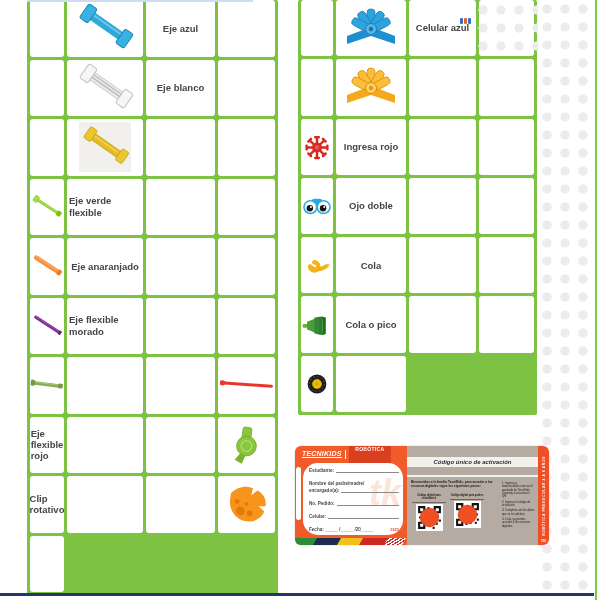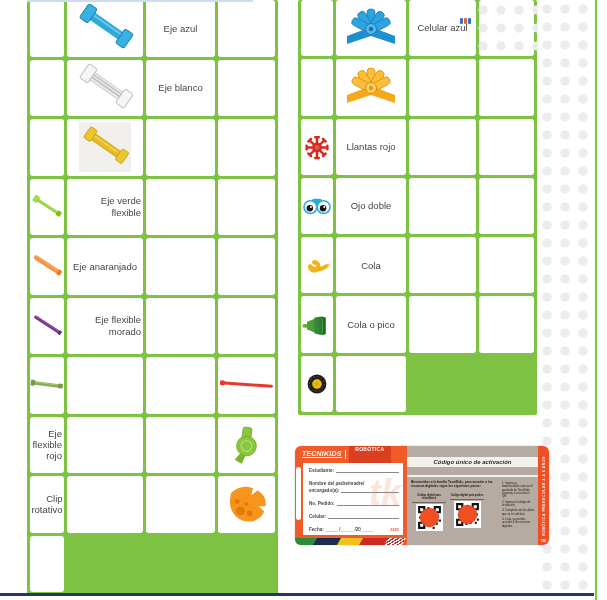--- a/index.html
+++ b/index.html
@@ -11,42 +11,42 @@
   #dots-right{left:538px;top:0;width:56px;height:594px;z-index:1}
   #dots-overlay{left:474px;top:1px;width:64px;height:55px;z-index:4}
 
   .parts-table{position:absolute;background:#7dc242;display:grid;gap:3px;
                padding:0 3px 3px 3px;box-sizing:border-box;border-radius:2px;z-index:2}
   #left-table{left:27px;top:0;width:251px;height:596px;
               grid-template-columns:34px 76px 69px 57px;grid-auto-rows:56.5px}
   #right-table{left:298px;top:0;width:239px;height:415px;
                grid-template-columns:32px 70px 67px 55px;grid-auto-rows:56.3px}
   .cell{background:#fff;border-radius:3px;display:flex;align-items:center;justify-content:center;overflow:hidden}
-  .label-cell{font-size:9.5px;font-weight:400;color:#454545;text-align:right;line-height:1.2;padding:0 2px}
+  .label-cell{font-size:9.5px;font-weight:700;color:#454545;text-align:left;line-height:1.2;padding:0 2px}
   .photo-bg{background:#f1f0ed;width:52px;height:50px;display:flex;align-items:center;justify-content:center}
   #left-top-line{position:absolute;left:27px;top:0;width:226px;height:2px;background:#ccdcf2;z-index:3}
   #color-artifact{position:absolute;left:460px;top:18px;width:11px;height:7px;display:flex;gap:1px;z-index:3}
   #color-artifact i{width:3px;height:6px;border-radius:1px}
 
   
   #edge-bottom{position:absolute;left:0;top:593px;width:594px;height:3px;background:#203864;z-index:6}
   #edge-right{position:absolute;left:595px;top:0;width:2px;height:600px;background:#7ac943;z-index:7}
 
   
   #card{position:absolute;left:295px;top:446px;width:254px;height:99px;display:flex;z-index:5;
         border-radius:6px;box-shadow:0 0 0 0.5px #e5e0dc}
   #card-left{width:112px;background:#f15a29;position:relative;border-radius:6px 0 0 6px;overflow:hidden}
   .card-header{height:14px;display:flex;align-items:center;padding:2px 2px 0 7px;box-sizing:border-box}
   .tk-logo-left{color:#fff;font-weight:800;font-style:italic;font-size:7px;letter-spacing:.2px;
                 border-bottom:1px solid #fff;line-height:1}
   .hdr-div{width:1px;height:9px;background:#fff;margin:0 3px}
   .robotica-box{background:#d8401f;padding:1px 3px;text-align:center;line-height:1}
   .robotica-box .l1{color:#fff;font-weight:800;font-size:5px;letter-spacing:.3px}
   .robotica-box .l2{color:#ffd9c9;font-size:2.8px}
-  .form-area{position:absolute;left:8px;top:17px;right:4px;bottom:10px;background:#fff;border-radius:0;
+  .form-area{position:absolute;left:8px;top:17px;right:4px;bottom:10px;background:#fff;border-radius:15px;
              padding:5px 4px 2px 6px;box-sizing:border-box;overflow:hidden}
   .watermark{position:absolute;right:2px;top:12px;font-size:36px;font-weight:800;color:rgba(243,118,58,.20);
              font-style:italic;line-height:1;pointer-events:none}
   .field{position:relative;font-size:4.6px;color:#4a4a4a;font-weight:600;display:flex;align-items:flex-end;margin-bottom:8px}
   .field .line{flex:1;border-bottom:.7px solid #8a8a8a;margin-left:2px;height:4px}
   .field.tight{margin-bottom:1.5px}
   .fecha-row{font-size:4.6px;color:#4a4a4a;font-weight:600}
   .form-code{position:absolute;right:4px;bottom:3px;color:#e03a2f;font-size:4px;font-weight:700}
   .pill{position:absolute;left:1px;top:21px;width:5px;height:53px;background:#fff;border-radius:3px}
   .stripes{position:absolute;left:0;right:0;bottom:0;height:7px;display:flex;overflow:hidden}
@@ -305,21 +305,21 @@
             </g>
           <g transform="rotate(315 29 26)">
               <rect x="26.8" y="6" width="4.4" height="13" rx="1.5"></rect>
               <rect x="23.5" y="5" width="11" height="4.5" rx="2"></rect>
             </g>
         </g>
       </g>
       <circle cx="29" cy="26" r="4.5" fill="#e85548"></circle>
     </svg>
   </div>
-  <div class="cell label-cell">Llantas rojo</div>
+  <div class="cell label-cell">Ingresa rojo</div>
   <div class="cell"></div>
 
   <div class="cell"></div>
   <div class="cell">
     <svg width="58" height="50" viewBox="0 0 58 50">
       <rect x="19" y="12" width="20" height="12" rx="6" fill="#2aa9e0"></rect>
       <circle cx="17" cy="27" r="13" fill="#2aa9e0"></circle>
       <circle cx="41" cy="27" r="13" fill="#2aa9e0"></circle>
       <circle cx="17" cy="27" r="10" fill="#fff" stroke="#e2e2e2" stroke-width="0.6"></circle>
       <circle cx="41" cy="27" r="10" fill="#fff" stroke="#e2e2e2" stroke-width="0.6"></circle>

